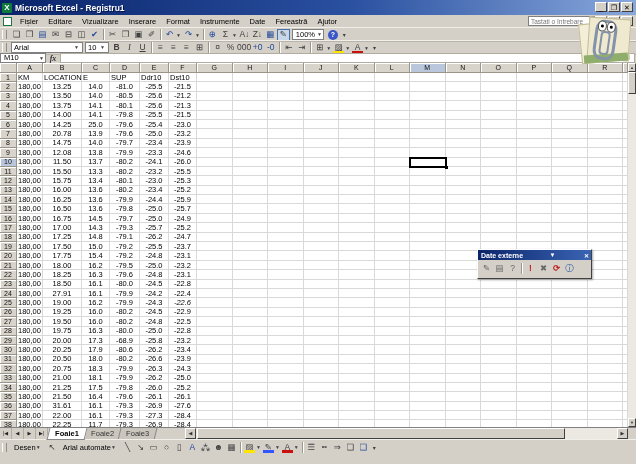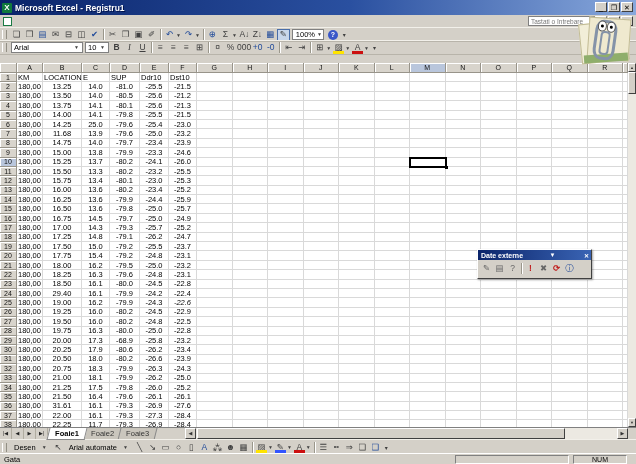--- a/index.html
+++ b/index.html
@@ -101,21 +101,21 @@
   .sheettab.active{background:#fff;font-weight:bold;color:#000;z-index:2;}
   #hscroll{position:absolute;left:185px;top:428px;width:443px;height:11px;background:#ece9e2;}
   .hbtn{position:absolute;top:0;width:11px;height:11px;background:#d4d0c8;color:#333;
     border:1px solid;border-color:#fff #404040 #404040 #fff;box-sizing:border-box;
     font-size:5px;text-align:center;line-height:9px;}
   #hthumb{position:absolute;left:12px;top:0;width:368px;height:11px;background:#d4d0c8;
     border:1px solid;border-color:#fff #404040 #404040 #fff;box-sizing:border-box;}
   
   #drawbar{position:absolute;left:0;top:439px;width:636px;height:14px;display:flex;align-items:center;
     border-top:1px solid #f2f0ea;}
-  .flatbtn{display:inline-flex;align-items:center;gap:6px;padding:0 4px;height:12px;
+  .flatbtn{display:inline-flex;align-items:center;gap:0;padding:0 4px;height:12px;
     font-size:7.5px;color:#000;white-space:nowrap;}
   
   #statusbar{position:absolute;left:0;top:453px;width:636px;height:11px;border-top:1px solid #fff;}
   #statusleft{position:absolute;left:4px;top:1px;font-size:7.5px;}
   .spanel{position:absolute;top:1px;height:9px;border:1px solid;border-color:#808080 #fff #fff #808080;
     box-sizing:border-box;font-size:7px;text-align:center;line-height:8px;}
   #spanel1{left:455px;width:114px;}
   #spanelnum{left:573px;width:54px;}
   
   #extdata{position:absolute;left:477px;top:249px;width:113px;height:28px;background:#d4d0c8;
@@ -152,20 +152,31 @@
     <div id="title">Microsoft Excel - Registru1</div>
     <div id="appbtns" class="winbtns">
         <span class="xbtn">_</span>
         <span class="xbtn">❐</span>
         <span class="xbtn">✕</span>
       </div>
   </div>
 
   <div id="menubar">
     <div id="bookicon"></div>
+    <div id="menuitems" style="display:flex;">
+        <span class="menuitem">Fișier</span>
+        <span class="menuitem">Editare</span>
+        <span class="menuitem">Vizualizare</span>
+        <span class="menuitem">Inserare</span>
+        <span class="menuitem">Format</span>
+        <span class="menuitem">Instrumente</span>
+        <span class="menuitem">Date</span>
+        <span class="menuitem">Fereastră</span>
+        <span class="menuitem">Ajutor</span>
+      </div>
     <div id="qbox">Tastați o întrebare</div>
     <div id="qboxdd">▼</div>
     <div id="bookbtns">
         <span class="xbtn">_</span>
         <span class="xbtn">❐</span>
         <span class="xbtn">✕</span>
       </div>
   </div>
 
   <div id="stdbar" class="toolbar">
@@ -237,20 +248,28 @@
         <span class="tbtn">⊞</span>
         <span class="dd">▼</span>
         <span class="tbtn swatch">▨<i class="bar" style="background: rgb(255, 228, 0);"></i></span>
         <span class="dd">▼</span>
         <span class="tbtn swatch">A<i class="bar" style="background: rgb(204, 16, 16);"></i></span>
         <span class="dd">▼</span>
         <span class="chev">▾</span>
       </div>
   </div>
 
+  <div id="formulabar">
+    <div id="namebox">
+      <span>M10</span>
+      <span class="dd">▼</span>
+    </div>
+    <div id="fxbtn">fx</div>
+    <div id="formulafield"></div>
+  </div>
 
   <div id="grid">
     <div id="colhdrs">
         <div class="hcell" style="width: 17px;"></div>
         <div class="hcell" style="width: 26px;">A</div>
         <div class="hcell" style="width: 39px;">B</div>
         <div class="hcell" style="width: 28px;">C</div>
         <div class="hcell" style="width: 30px;">D</div>
         <div class="hcell" style="width: 29px;">E</div>
         <div class="hcell" style="width: 28px;">F</div>
@@ -397,21 +416,21 @@
           <div class="cell" style="width: 35.5px;"></div>
           <div class="cell" style="width: 35.5px;"></div>
           <div class="cell" style="width: 35.5px;"></div>
           <div class="cell" style="width: 35.5px;"></div>
           <div class="cell" style="width: 35.5px;"></div>
           <div class="cell" style="width: 5px;"></div>
         </div>
         <div class="gr">
           <div class="rhdr">7</div>
           <div class="cell" style="width: 26px;">180,00</div>
-          <div class="cell" style="width: 39px;">11.68</div>
+          <div class="cell" style="width: 39px;">20.78</div>
           <div class="cell" style="width: 28px;">13.9</div>
           <div class="cell" style="width: 30px;">-79.6</div>
           <div class="cell" style="width: 29px;">-25.0</div>
           <div class="cell" style="width: 28px;">-23.2</div>
           <div class="cell" style="width: 35.5px;"></div>
           <div class="cell" style="width: 35.5px;"></div>
           <div class="cell" style="width: 35.5px;"></div>
           <div class="cell" style="width: 35.5px;"></div>
           <div class="cell" style="width: 35.5px;"></div>
           <div class="cell" style="width: 35.5px;"></div>
@@ -441,21 +460,21 @@
           <div class="cell" style="width: 35.5px;"></div>
           <div class="cell" style="width: 35.5px;"></div>
           <div class="cell" style="width: 35.5px;"></div>
           <div class="cell" style="width: 35.5px;"></div>
           <div class="cell" style="width: 35.5px;"></div>
           <div class="cell" style="width: 5px;"></div>
         </div>
         <div class="gr">
           <div class="rhdr">9</div>
           <div class="cell" style="width: 26px;">180,00</div>
-          <div class="cell" style="width: 39px;">15.00</div>
+          <div class="cell" style="width: 39px;">12.08</div>
           <div class="cell" style="width: 28px;">13.8</div>
           <div class="cell" style="width: 30px;">-79.9</div>
           <div class="cell" style="width: 29px;">-23.3</div>
           <div class="cell" style="width: 28px;">-24.6</div>
           <div class="cell" style="width: 35.5px;"></div>
           <div class="cell" style="width: 35.5px;"></div>
           <div class="cell" style="width: 35.5px;"></div>
           <div class="cell" style="width: 35.5px;"></div>
           <div class="cell" style="width: 35.5px;"></div>
           <div class="cell" style="width: 35.5px;"></div>
@@ -463,21 +482,21 @@
           <div class="cell" style="width: 35.5px;"></div>
           <div class="cell" style="width: 35.5px;"></div>
           <div class="cell" style="width: 35.5px;"></div>
           <div class="cell" style="width: 35.5px;"></div>
           <div class="cell" style="width: 35.5px;"></div>
           <div class="cell" style="width: 5px;"></div>
         </div>
         <div class="gr">
           <div class="rhdr sel">10</div>
           <div class="cell" style="width: 26px;">180,00</div>
-          <div class="cell" style="width: 39px;">15.25</div>
+          <div class="cell" style="width: 39px;">11.50</div>
           <div class="cell" style="width: 28px;">13.7</div>
           <div class="cell" style="width: 30px;">-80.2</div>
           <div class="cell" style="width: 29px;">-24.1</div>
           <div class="cell" style="width: 28px;">-26.0</div>
           <div class="cell" style="width: 35.5px;"></div>
           <div class="cell" style="width: 35.5px;"></div>
           <div class="cell" style="width: 35.5px;"></div>
           <div class="cell" style="width: 35.5px;"></div>
           <div class="cell" style="width: 35.5px;"></div>
           <div class="cell" style="width: 35.5px;"></div>
@@ -771,21 +790,21 @@
           <div class="cell" style="width: 35.5px;"></div>
           <div class="cell" style="width: 35.5px;"></div>
           <div class="cell" style="width: 35.5px;"></div>
           <div class="cell" style="width: 35.5px;"></div>
           <div class="cell" style="width: 35.5px;"></div>
           <div class="cell" style="width: 5px;"></div>
         </div>
         <div class="gr">
           <div class="rhdr">24</div>
           <div class="cell" style="width: 26px;">180,00</div>
-          <div class="cell" style="width: 39px;">29.40</div>
+          <div class="cell" style="width: 39px;">27.91</div>
           <div class="cell" style="width: 28px;">16.1</div>
           <div class="cell" style="width: 30px;">-79.9</div>
           <div class="cell" style="width: 29px;">-24.2</div>
           <div class="cell" style="width: 28px;">-22.4</div>
           <div class="cell" style="width: 35.5px;"></div>
           <div class="cell" style="width: 35.5px;"></div>
           <div class="cell" style="width: 35.5px;"></div>
           <div class="cell" style="width: 35.5px;"></div>
           <div class="cell" style="width: 35.5px;"></div>
           <div class="cell" style="width: 35.5px;"></div>
@@ -1183,25 +1202,20 @@
         <span class="tsep"></span>
         <span class="tbtn">☰</span>
         <span class="tbtn">╍</span>
         <span class="tbtn">⇒</span>
         <span class="tbtn">❏</span>
         <span class="tbtn blue">❑</span>
         <span class="chev">▾</span>
       </div>
   </div>
 
-  <div id="statusbar">
-    <div id="statusleft">Gata</div>
-    <div id="spanel1" class="spanel"></div>
-    <div id="spanelnum" class="spanel">NUM</div>
-  </div>
 
   <div id="assistant">
     <div class="paper" id="paper1"></div>
     <div class="paper" id="paper2"></div>
     <div id="grass"></div>
     <div id="clip">
       <div class="eye" id="eyeL">
           <i></i>
         </div>
       <div class="eye" id="eyeR">

